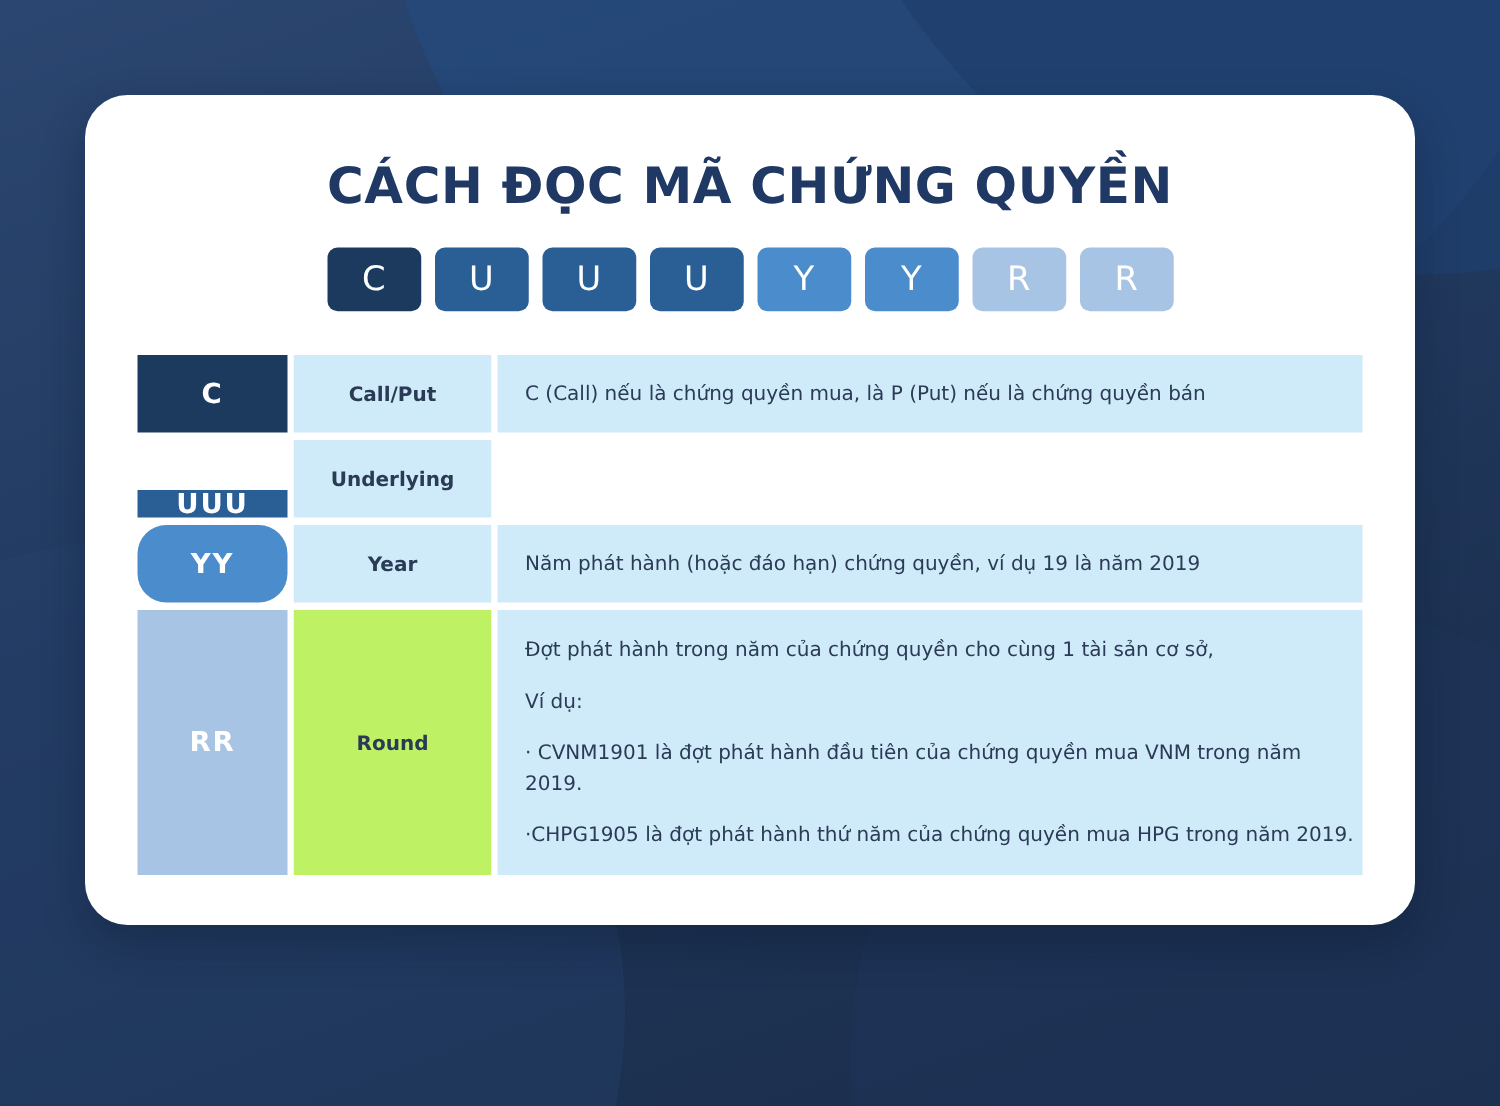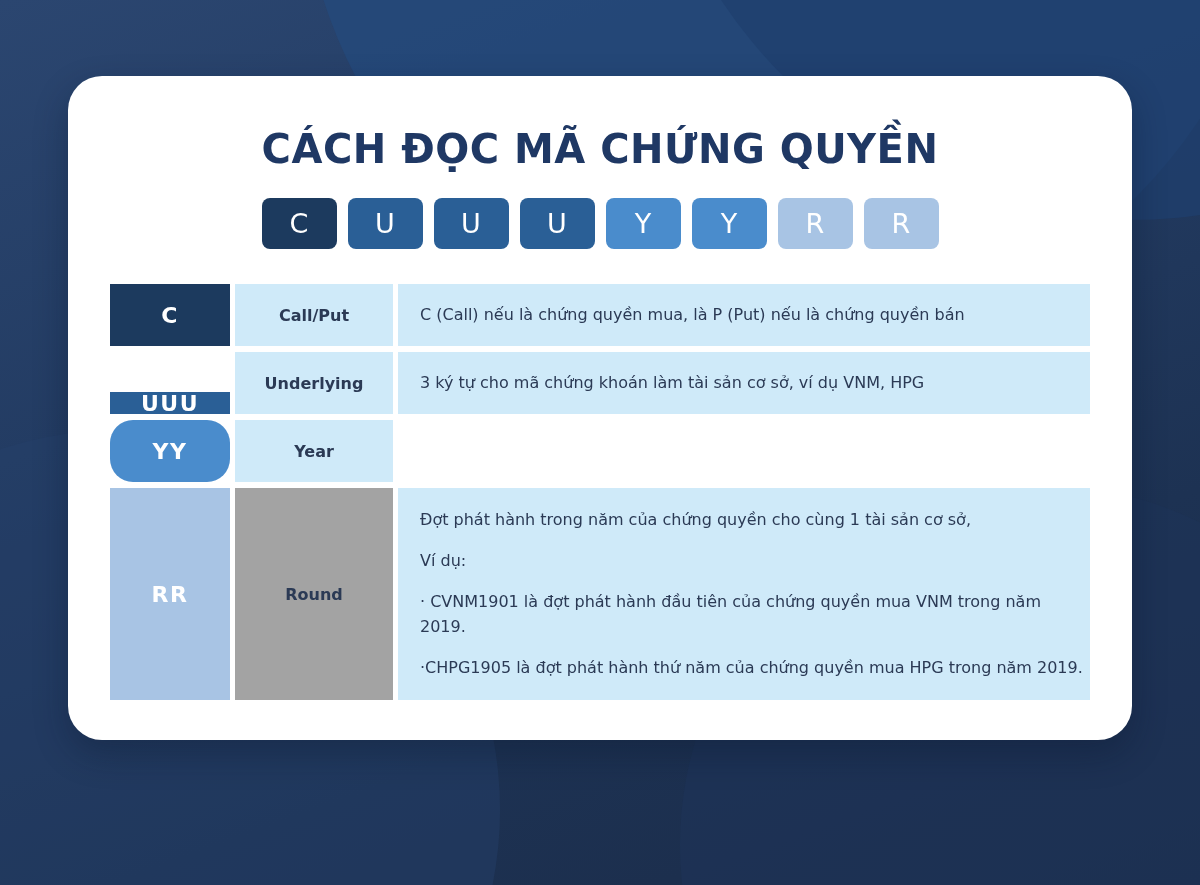--- a/index.html
+++ b/index.html
@@ -192,31 +192,31 @@
       <div class="trow h-sm">
         <div class="cell-label" style="background: rgb(28, 58, 94);">C</div>
         <div class="cell-term" style="background: rgb(207, 234, 249);">Call/Put</div>
         <div class="cell-desc" style="background: rgb(207, 234, 249);">
           <p>C (Call) nếu là chứng quyền mua, là P (Put) nếu là chứng quyền bán</p>
         </div>
       </div>
       <div class="trow h-sm">
         <div class="cell-label" style="background: rgb(42, 95, 150); margin-top: 40px;">UUU</div>
         <div class="cell-term" style="background: rgb(207, 234, 249);">Underlying</div>
-        <div class="cell-desc" style="background: rgb(207, 234, 249);">
-          <p>3 ký tự cho mã chứng khoán làm tài sản cơ sở, ví dụ VNM, HPG</p>
-        </div>
       </div>
       <div class="trow h-sm">
         <div class="cell-label" style="background: rgb(74, 140, 204); border-radius: 23px;">YY</div>
         <div class="cell-term" style="background: rgb(207, 234, 249);">Year</div>
+        <div class="cell-desc" style="background: rgb(207, 234, 249);">
+          <p>Năm phát hành (hoặc đáo hạn) chứng quyền, ví dụ 19 là năm 2019</p>
+        </div>
       </div>
       <div class="trow h-lg">
         <div class="cell-label" style="background: rgb(168, 196, 228);">RR</div>
-        <div class="cell-term" style="background: #a3a3a3;">Round</div>
+        <div class="cell-term" style="background: #bef264;">Round</div>
         <div class="cell-desc" style="background: rgb(207, 234, 249);">
           <p>Đợt phát hành trong năm của chứng quyền cho cùng 1 tài sản cơ sở,</p>
           <p>Ví dụ:</p>
           <p>· CVNM1901 là đợt phát hành đầu tiên của chứng quyền mua VNM trong năm 2019.</p>
           <p>·CHPG1905 là đợt phát hành thứ năm của chứng quyền mua HPG trong năm 2019.</p>
         </div>
       </div>
     </div>
 
 </div>

